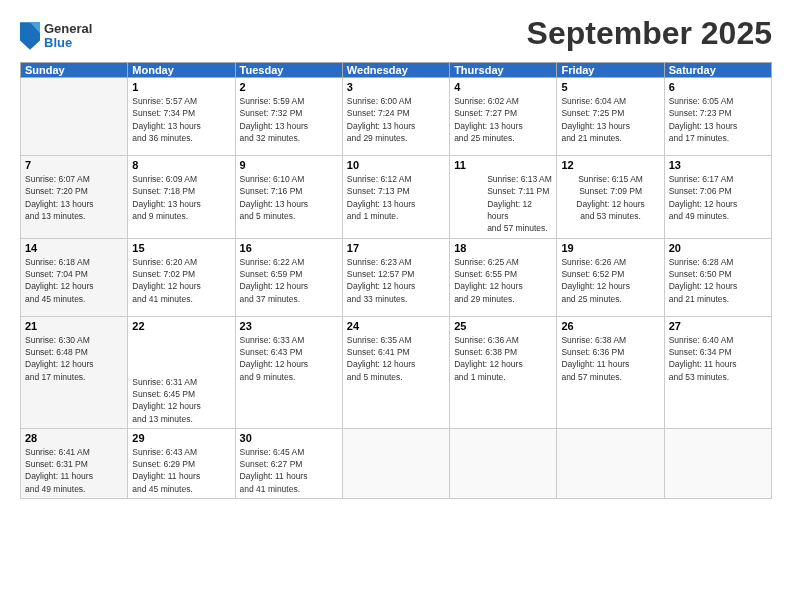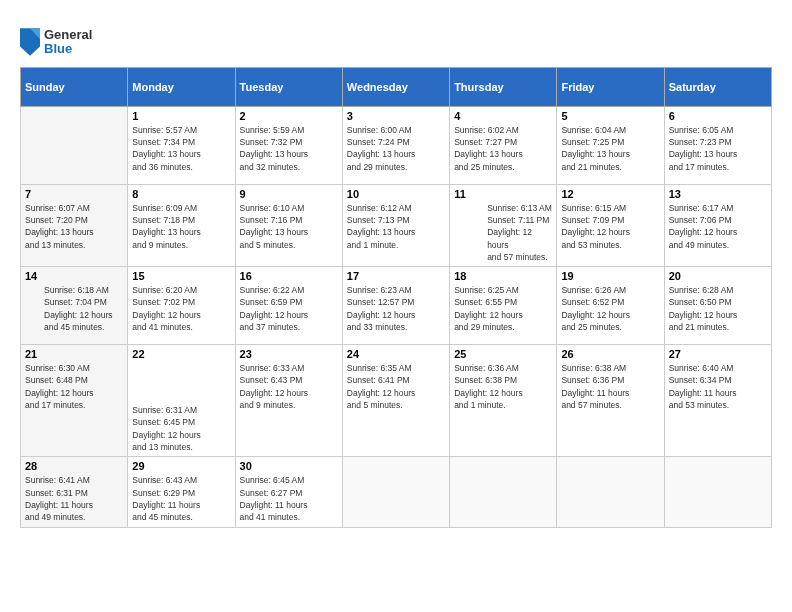--- a/index.html
+++ b/index.html
@@ -13,21 +13,20 @@
     .page {
       width: 792px;
       height: 612px;
       padding: 15px 20px 10px 20px;
     }
     .header {
       display: flex;
       align-items: center;
       justify-content: space-between;
       margin-bottom: 10px;
-      margin-top: 8px;
     }
     .logo {
       display: flex;
       align-items: center;
       margin-top: 5px;
     }
     .logo-text {
       display: flex;
       flex-direction: column;
       font-size: 13px;
@@ -56,21 +55,21 @@
       color: #333;
     }
     .calendar {
       width: 100%;
       border-collapse: collapse;
       font-size: 9.5px;
     }
     .calendar th {
       background-color: #2a6cc4;
       color: #fff;
-      padding: 13px 4px;
+      padding: 1px 4px;
       text-align: left;
       font-size: 11px;
       border: 1px solid #aaa;
     }
     .calendar td {
       border: 1px solid #ccc;
       vertical-align: top;
       padding: 3px 4px;
       width: calc(100% / 7);
       height: 78px;
@@ -104,20 +103,21 @@
       <svg class="logo-icon" width="22" height="30" viewBox="0 0 22 30">
         <polygon points="0,0 22,0 22,20 11,30 0,20" fill="#1a6fbd"></polygon>
         <polygon points="11,0 22,0 22,12" fill="#4a9fdd"></polygon>
       </svg>
       <div class="logo-text">
         <span class="logo-general">General</span>
         <span class="logo-blue">Blue</span>
       </div>
     </div>
     <div class="title-block">
+      <h1>September 2025</h1>
     </div>
   </div>
 
   <table class="calendar">
     <thead>
       <tr>
       <th>Sunday</th>
           <th>Monday</th>
           <th>Tuesday</th>
           <th>Wednesday</th>
@@ -203,37 +203,37 @@
           </td>
           <td>
             <span class="day-num">11</span>
             <div class="day-info" style="white-space: pre-line; margin-left: 33px;">Sunrise: 6:13 AM
 Sunset: 7:11 PM
 Daylight: 12 hours
 and 57 minutes.</div>
           </td>
           <td>
             <span class="day-num">12</span>
-            <div class="day-info" style="white-space: pre-line;">Sunrise: 6:15 AM
+            <div class="day-info" style="white-space: pre-line; text-align: center;">Sunrise: 6:15 AM
 Sunset: 7:09 PM
 Daylight: 12 hours
 and 53 minutes.</div>
           </td>
           <td>
             <span class="day-num">13</span>
             <div class="day-info" style="white-space: pre-line;">Sunrise: 6:17 AM
 Sunset: 7:06 PM
 Daylight: 12 hours
 and 49 minutes.</div>
           </td>
         </tr>
         <tr>
           <td>
             <span class="day-num">14</span>
-            <div class="day-info" style="white-space: pre-line; margin-left: 19px;">Sunrise: 6:18 AM
+            <div class="day-info" style="white-space: pre-line;">Sunrise: 6:18 AM
 Sunset: 7:04 PM
 Daylight: 12 hours
 and 45 minutes.</div>
           </td>
           <td>
             <span class="day-num">15</span>
             <div class="day-info" style="white-space: pre-line;">Sunrise: 6:20 AM
 Sunset: 7:02 PM
 Daylight: 12 hours
 and 41 minutes.</div>

